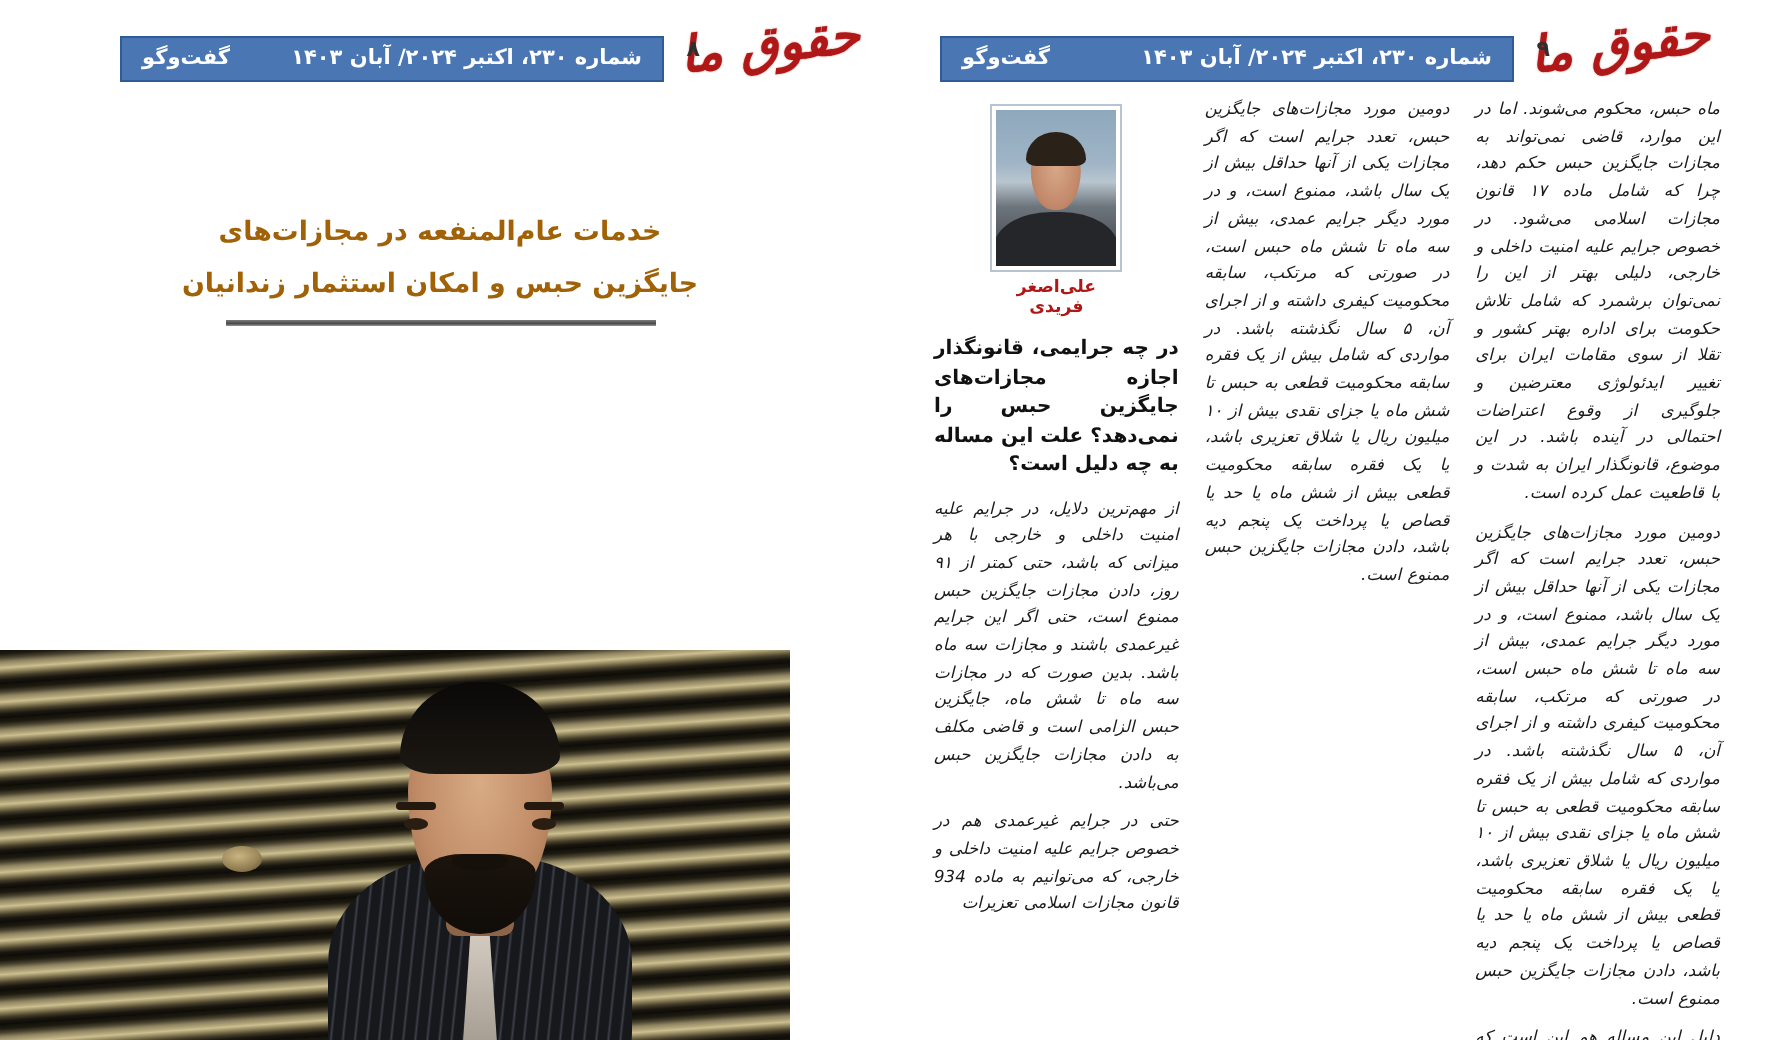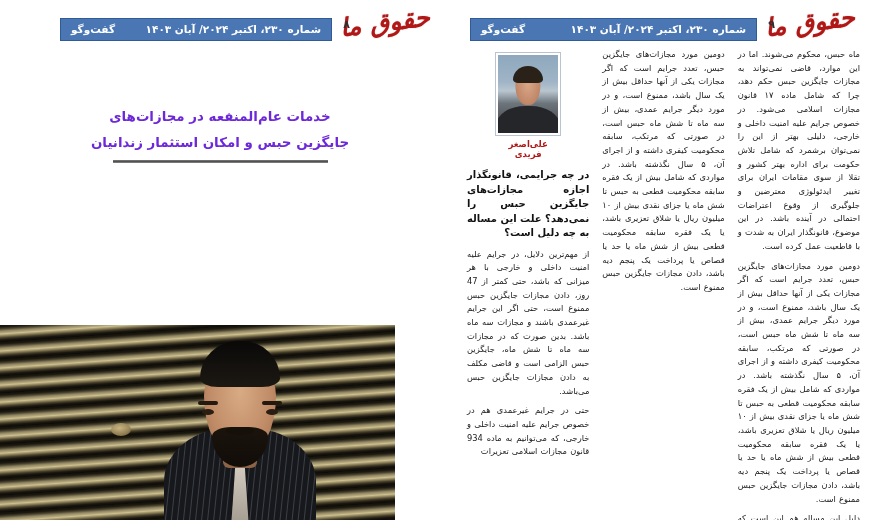--- a/index.html
+++ b/index.html
@@ -111,20 +111,21 @@
   }
 
   .bodytext {
     font-size: 8.3px;
     line-height: 13.7px;
     color: #1a1a1a;
     text-align: justify;
     text-justify: inter-word;
     direction: rtl;
     word-spacing: .5px;
+    font-style: italic;
   }
   .bodytext p { margin-bottom: 6px; }
 
   
   .portrait-wrap {
     width: 66px;
     margin: 4px auto 2px auto;
     text-align: center;
   }
   .portrait {
@@ -199,21 +200,21 @@
   
   .headline {
     position: absolute;
     top: 104px;
     right: 48px;
     left: 46px;
     direction: rtl;
     text-align: center;
   }
   .headline .hl {
-    color: #6d28d9;
+    color: #a16207;
     font-size: 13.4px;
     font-weight: 700;
     line-height: 26px;
     white-space: nowrap;
   }
   .hl-rule {
     margin: 4px auto 0 auto;
     width: 215px;
     height: 3px;
     background: linear-gradient(180deg, #7b7b7b 0%, #4a4a4a 60%, #9a9a9a 100%);
@@ -391,21 +392,21 @@
               <div class="shoulders"></div>
             </div>
           </div>
           <div class="caption">علی‌اصغر فریدی</div>
         </div>
 
 
         <div class="question">در چه جرایمی، قانونگذار اجازه مجازات‌های جایگزین حبس را نمی‌دهد؟ علت این مساله به چه دلیل است؟</div>
 
         <div class="bodytext">
-          <p>از مهم‌ترین دلایل، در جرایم علیه امنیت داخلی و خارجی با هر میزانی که باشد، حتی کمتر از 47 روز، دادن مجازات جایگزین حبس ممنوع است، حتی اگر این جرایم غیرعمدی باشند و مجازات سه ماه باشد. بدین صورت که در مجازات سه ماه تا شش ماه، جایگزین حبس الزامی است و قاضی مکلف به دادن مجازات جایگزین حبس می‌باشد.</p>
+          <p>از مهم‌ترین دلایل، در جرایم علیه امنیت داخلی و خارجی با هر میزانی که باشد، حتی کمتر از ۹۱ روز، دادن مجازات جایگزین حبس ممنوع است، حتی اگر این جرایم غیرعمدی باشند و مجازات سه ماه باشد. بدین صورت که در مجازات سه ماه تا شش ماه، جایگزین حبس الزامی است و قاضی مکلف به دادن مجازات جایگزین حبس می‌باشد.</p>
           <p>حتی در جرایم غیرعمدی هم در خصوص جرایم علیه امنیت داخلی و خارجی، که می‌توانیم به ماده 934 قانون مجازات اسلامی تعزیرات</p>
         </div>
       </div>
     </div>
   </div>
 
   <div class="page right">
 
     <div class="masthead">
       <div class="logo">حقوق ما</div>

